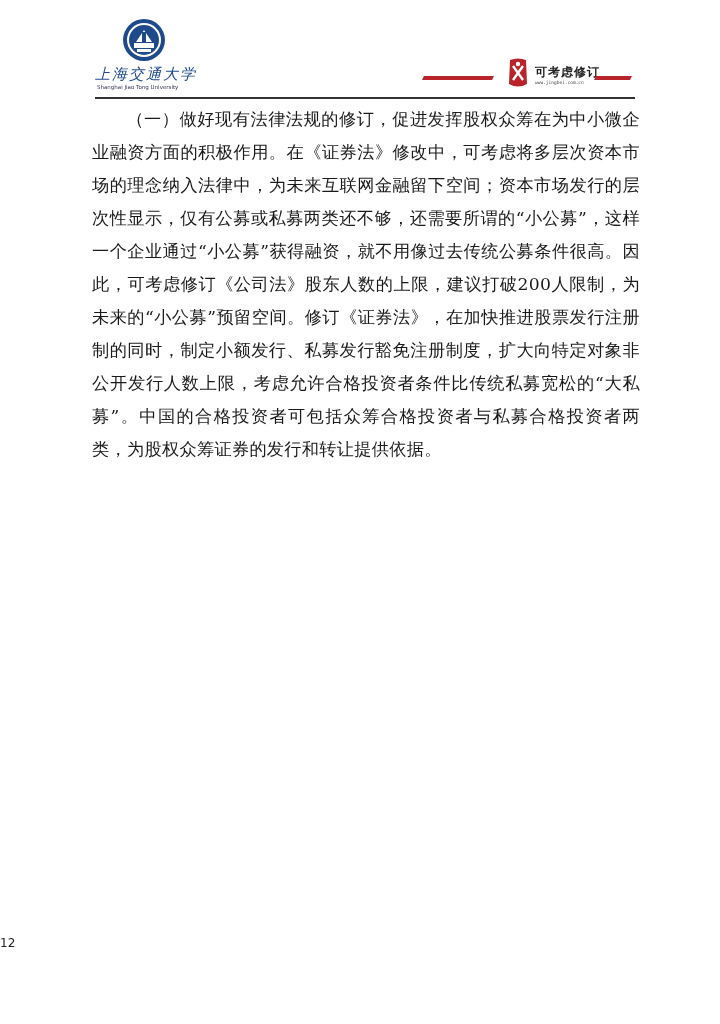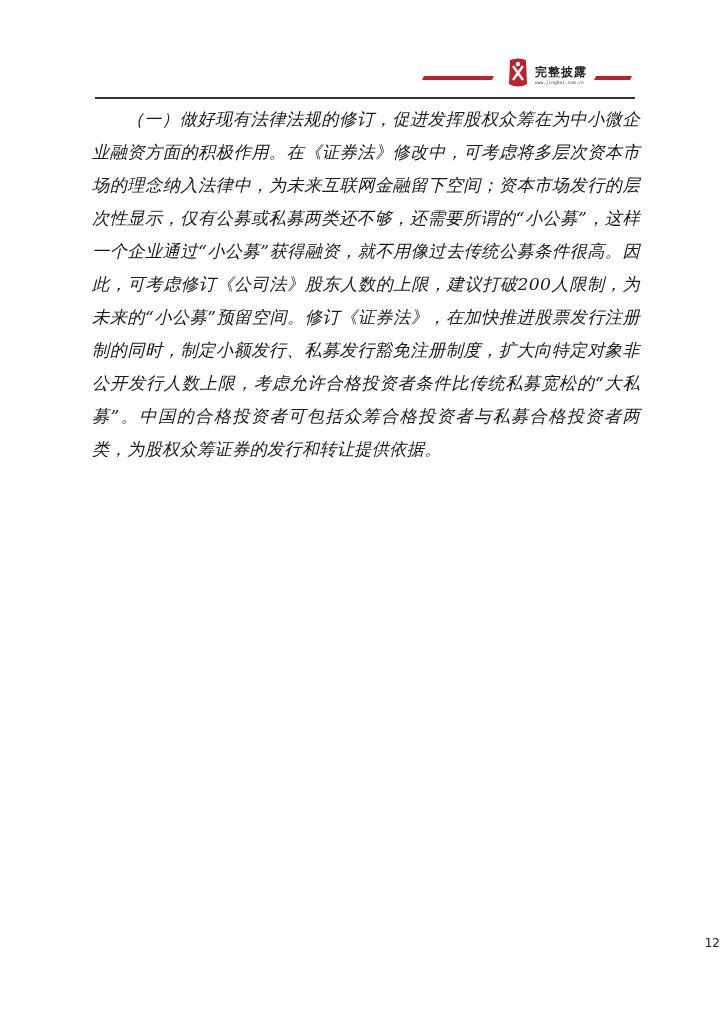--- a/index.html
+++ b/index.html
@@ -116,48 +116,60 @@
       top: 103px;
       width: 548px;
     }
     .para {
       margin: 0;
       font-size: 17.2px;
       line-height: 33px;
       text-align: justify;
       text-indent: 2em;
       letter-spacing: 0.3px;
-      font-style: italic;
     }
     .para-gap {
       height: 33px;
     }
     .page-number {
       position: absolute;
       left: 0;
       width: 720px;
       top: 936px;
-      text-align: right;
+      text-align: left;
       font-size: 12px;
       font-family: "DejaVu Sans", sans-serif;
       color: #222;
     }
   </style>
 </head>
 <body>
 
 <div class="header">
+  <div class="sjtu-logo">
+    <svg class="sjtu-emblem" viewBox="0 0 44 44">
+      <circle cx="22" cy="22" r="21" fill="#1e4a8c"></circle>
+      <circle cx="22" cy="22" r="17" fill="#ffffff"></circle>
+      <circle cx="22" cy="22" r="15" fill="#1e4a8c"></circle>
+      <rect x="12" y="25" width="20" height="5" fill="#ffffff"></rect>
+      <polygon points="14,24 22,12 30,24" fill="#ffffff"></polygon>
+      <rect x="20" y="14" width="4" height="10" fill="#1e4a8c"></rect>
+      <rect x="15" y="31" width="14" height="3" fill="#ffffff"></rect>
+    </svg>
+    <div class="sjtu-name">上海交通大学</div>
+    <div class="sjtu-en">Shanghai Jiao Tong University</div>
+  </div>
 
   <div class="jb-bar-left"></div>
   <svg class="jb-emblem" viewBox="0 0 22 30">
     <path d="M3,2 Q11,-1 19,2 L20,26 Q11,31 2,26 Z" fill="#b8242a"></path>
     <path d="M6,8 L16,22 M16,8 L6,22" stroke="#ffffff" stroke-width="2.4" fill="none"></path>
     <circle cx="11" cy="6" r="2.2" fill="#ffffff"></circle>
   </svg>
-  <div class="jb-name">完整披露</div>
+  <div class="jb-name">可考虑修订</div>
   <div class="jb-url">www.jingbei.com.cn</div>
   <div class="jb-bar-right"></div>
 
   <div class="header-rule"></div>
 </div>
 
 <div class="content">
   <p class="para">（一）做好现有法律法规的修订，促进发挥股权众筹在为中小微企业融资方面的积极作用。在《证券法》修改中，可考虑将多层次资本市场的理念纳入法律中，为未来互联网金融留下空间；资本市场发行的层次性显示，仅有公募或私募两类还不够，还需要所谓的“小公募”，这样一个企业通过“小公募”获得融资，就不用像过去传统公募条件很高。因此，可考虑修订《公司法》股东人数的上限，建议打破200人限制，为未来的“小公募”预留空间。修订《证券法》，在加快推进股票发行注册制的同时，制定小额发行、私募发行豁免注册制度，扩大向特定对象非公开发行人数上限，考虑允许合格投资者条件比传统私募宽松的“大私募”。中国的合格投资者可包括众筹合格投资者与私募合格投资者两类，为股权众筹证券的发行和转让提供依据。</p>
   <div class="para-gap"></div>
   <div class="para-gap"></div>

